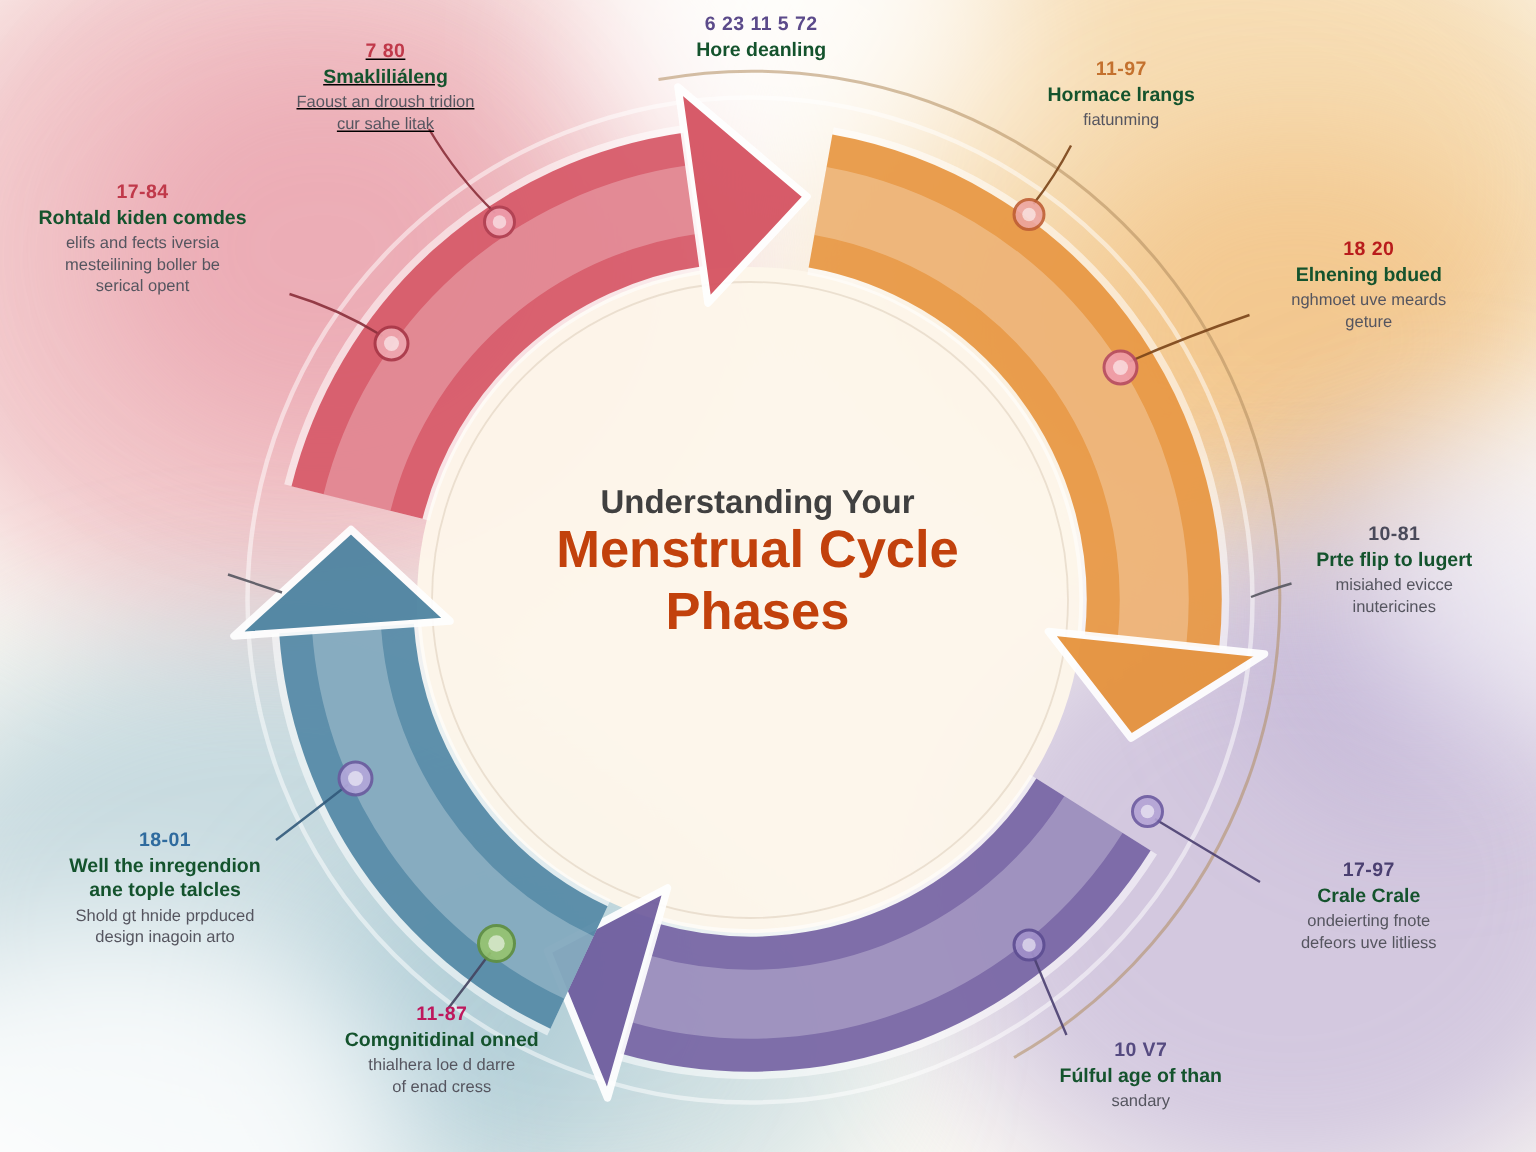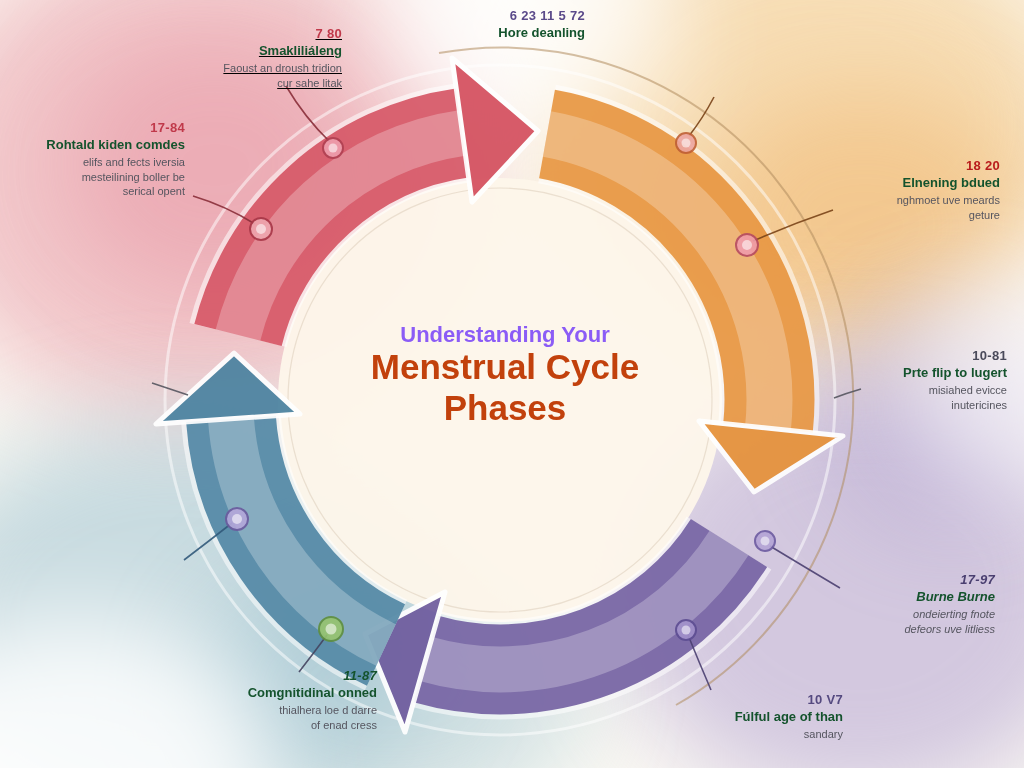--- a/index.html
+++ b/index.html
@@ -20,24 +20,24 @@
   svg.diagram{position:absolute;left:0;top:0;z-index:1;}
   .arc-under{fill:none;stroke:#ffffff;stroke-width:100;opacity:.55;}
   .arc-main{fill:none;stroke-width:90;opacity:.88;}
   .arc-glaze{fill:none;stroke:rgba(255,255,255,.26);stroke-width:46;}
   .head{stroke:#ffffff;stroke-width:5;stroke-linejoin:round;opacity:.92;}
   .sketch{fill:none;}
   .leader{fill:none;stroke-width:1.6;opacity:.9;}
   .pin-outer{stroke-width:2;opacity:.9;}
   .pin-inner{fill:rgba(255,255,255,.55);}
   .center-block{position:absolute;left:335px;top:322px;width:340px;text-align:center;z-index:2;}
-  .ct1{font-size:22px;font-weight:700;color:#8b5cf6;line-height:1.15;}
+  .ct1{font-size:22px;font-weight:700;color:#404040;line-height:1.15;}
   .ct2{font-size:35px;font-weight:700;color:#c2410c;line-height:1.15;}
   .ct3{font-size:20px;font-weight:600;color:#3a3a44;line-height:1.25;margin-top:3px;}
-  .ann{position:absolute;text-align:right;z-index:3;}
+  .ann{position:absolute;text-align:center;z-index:3;}
   .num{font-size:13px;font-weight:bold;letter-spacing:.3px;margin-bottom:2px;}
   .ttl{font-size:13px;font-weight:bold;color:#14532d;white-space:pre-line;line-height:1.25;}
   .bdy{font-size:11px;color:#55555f;white-space:pre-line;line-height:1.3;margin-top:2px;}
 </style>
 </head>
 <body>
 
 <div class="stage">
 
   <div class="blob b-pink1"></div>
@@ -153,49 +153,61 @@
 
   <div class="ann" style="left:5px;top:120px;width:180px;">
     <div class="num" style="color: rgb(192, 57, 74);">17-84</div>
     <div class="ttl">Rohtald kiden comdes</div>
     <div class="bdy">elifs and fects iversia
 mesteilining boller be
 serical opent</div>
   </div>
 
 
+  <div class="ann" style="left:660px;top:38px;width:175px;">
+    <div class="num" style="color: rgb(196, 113, 46);">11-97</div>
+    <div class="ttl">Hormace lrangs</div>
+    <div class="bdy">fiatunming</div>
+  </div>
 
   <div class="ann" style="left:825px;top:158px;width:175px;">
     <div class="num" style="color: #b91c1c;">18 20</div>
     <div class="ttl">Elnening bdued</div>
     <div class="bdy">nghmoet uve meards
 geture</div>
   </div>
 
   <div class="ann" style="left:852px;top:348px;width:155px;">
     <div class="num" style="color: rgb(74, 74, 90);">10-81</div>
     <div class="ttl">Prte flip to lugert</div>
     <div class="bdy">misiahed evicce
 inutericines</div>
   </div>
 
-  <div class="ann" style="left:830px;top:572px;width:165px;font-style:italic;">
+  <div class="ann" style="left:830px;top:572px;width:165px;">
     <div class="num" style="color: rgb(74, 63, 112);">17-97</div>
-    <div class="ttl">Burne Burne</div>
+    <div class="ttl">Crale Crale</div>
     <div class="bdy">ondeierting fnote
 defeors uve litliess</div>
   </div>
 
   <div class="ann" style="left:678px;top:692px;width:165px;">
     <div class="num" style="color: rgb(85, 74, 128);">10 V7</div>
     <div class="ttl">Fúlful age of than</div>
     <div class="bdy">sandary</div>
   </div>
 
   <div class="ann" style="left:212px;top:668px;width:165px;">
-    <div class="num" style="color: #14532d; font-style: italic;">11-87</div>
+    <div class="num" style="color: #be185d;">11-87</div>
     <div class="ttl">Comgnitidinal onned</div>
     <div class="bdy">thialhera loe d darre
 of enad cress</div>
   </div>
 
+  <div class="ann" style="left:15px;top:552px;width:190px;">
+    <div class="num" style="color: rgb(47, 107, 158);">18-01</div>
+    <div class="ttl">Well the inregendion
+ane tople talcles</div>
+    <div class="bdy">Shold gt hnide prpduced
+design inagoin arto</div>
+  </div>
 
 </div>
 
 </body></html>

